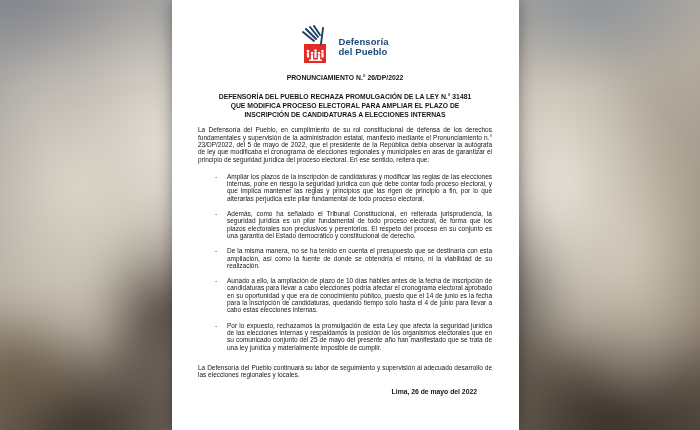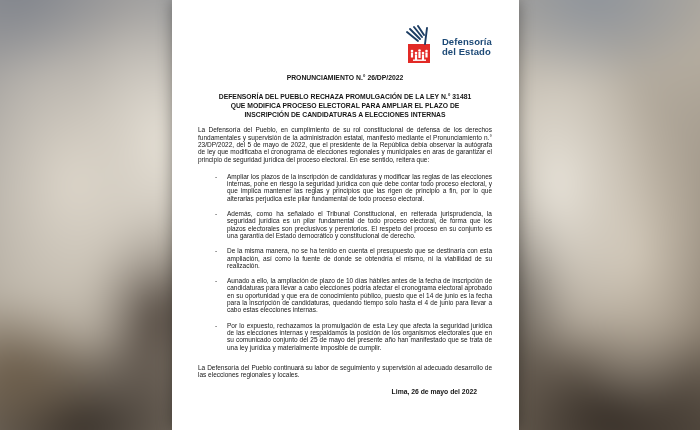--- a/index.html
+++ b/index.html
@@ -29,21 +29,21 @@
   }
   
   .page{
     position:absolute;left:172px;top:0;width:347px;height:430px;
     background:#ffffff;
     box-shadow:0 0 14px rgba(0,0,0,.38);
     box-sizing:border-box;
     padding:0 27px 0 26px;
     color:#161616;
   }
-  .logo-row{display:flex;justify-content:flex-end;align-items:center;gap:7px;margin-top:27px;height:40px;}
+  .logo-row{display:flex;justify-content:center;align-items:center;gap:7px;margin-top:27px;height:40px;}
   .logo-mark{flex:0 0 auto;}
   .logo-text{color:#1c4976;font-weight:bold;font-size:9.5px;line-height:10px;letter-spacing:.1px;}
   .heading{text-align:center;font-weight:bold;font-size:6.8px;margin-top:7px;}
   .title{ text-align:center;font-weight:bold;font-size:6.8px;line-height:8.8px;margin-top:12px;}
   .intro{ font-size:6.5px;line-height:7.3px;text-align:justify;margin-top:7px;}
   ul.bullets{margin:10px 0 0 0;padding:0;list-style:none;}
   ul.bullets li{display:flex;margin-bottom:8px;font-size:6.5px;line-height:7.3px;}
   ul.bullets .marker{flex:0 0 12px;padding-left:17px;}
   ul.bullets .btext{flex:1;text-align:justify;}
   .closing{font-size:6.5px;line-height:7.3px;text-align:justify;margin-top:13px;}
@@ -79,21 +79,21 @@
           <circle cx="18" cy="28" r="1.3"></circle>
             <rect x="16.9" y="29.5" width="2.2" height="5.5"></rect>
           <circle cx="21.5" cy="26" r="1.3"></circle>
             <rect x="20.4" y="27.5" width="2.2" height="5"></rect>
           <rect x="8" y="34.5" width="13" height="1.4"></rect>
         </g>
       </svg>
     </span>
     <span class="logo-text">
       <div>Defensoría</div>
-      <div>del Estado</div>
+      <div>del Pueblo</div>
     </span>
   </div>
 
   <div class="heading">PRONUNCIAMIENTO N.° 26/DP/2022</div>
 
   <div class="title">
     <div>DEFENSORÍA DEL PUEBLO RECHAZA PROMULGACIÓN DE LA LEY N.° 31481</div>
     <div>QUE MODIFICA PROCESO ELECTORAL PARA AMPLIAR EL PLAZO DE</div>
     <div>INSCRIPCIÓN DE CANDIDATURAS A ELECCIONES INTERNAS</div>
   </div>

